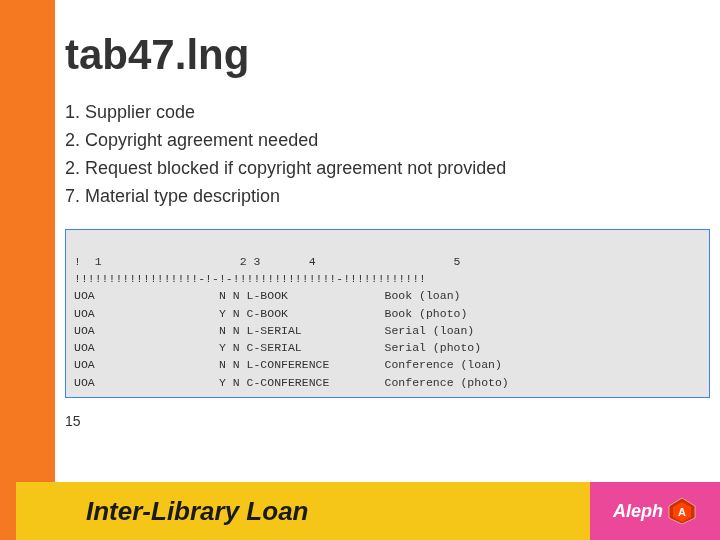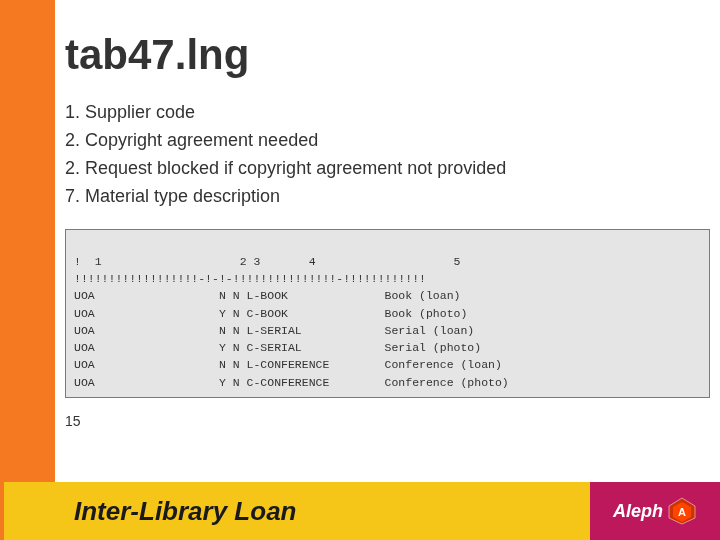--- a/index.html
+++ b/index.html
@@ -73,21 +73,21 @@
     .page-number {
       font-size: 14px;
       color: #333333;
       margin-top: 8px;
     }
 
     
     .bottom-bar {
       position: absolute;
       bottom: 0;
-      left: 4px;
+      left: 16px;
       right: 0;
       height: 58px;
       z-index: 2;
       display: flex;
       align-items: center;
     }
 
     .bottom-bar-yellow {
       background: #f5c518;
       flex: 1;
@@ -98,21 +98,21 @@
     }
 
     .bottom-bar-title {
       font-size: 26px;
       font-weight: bold;
       color: #1a1a1a;
       font-style: italic;
     }
 
     .bottom-bar-orange {
-      background: #be185d;
+      background: #ec4899;
       width: 130px;
       height: 100%;
       display: flex;
       align-items: center;
       justify-content: center;
     }
 
     
     .aleph-logo {
       display: flex;

